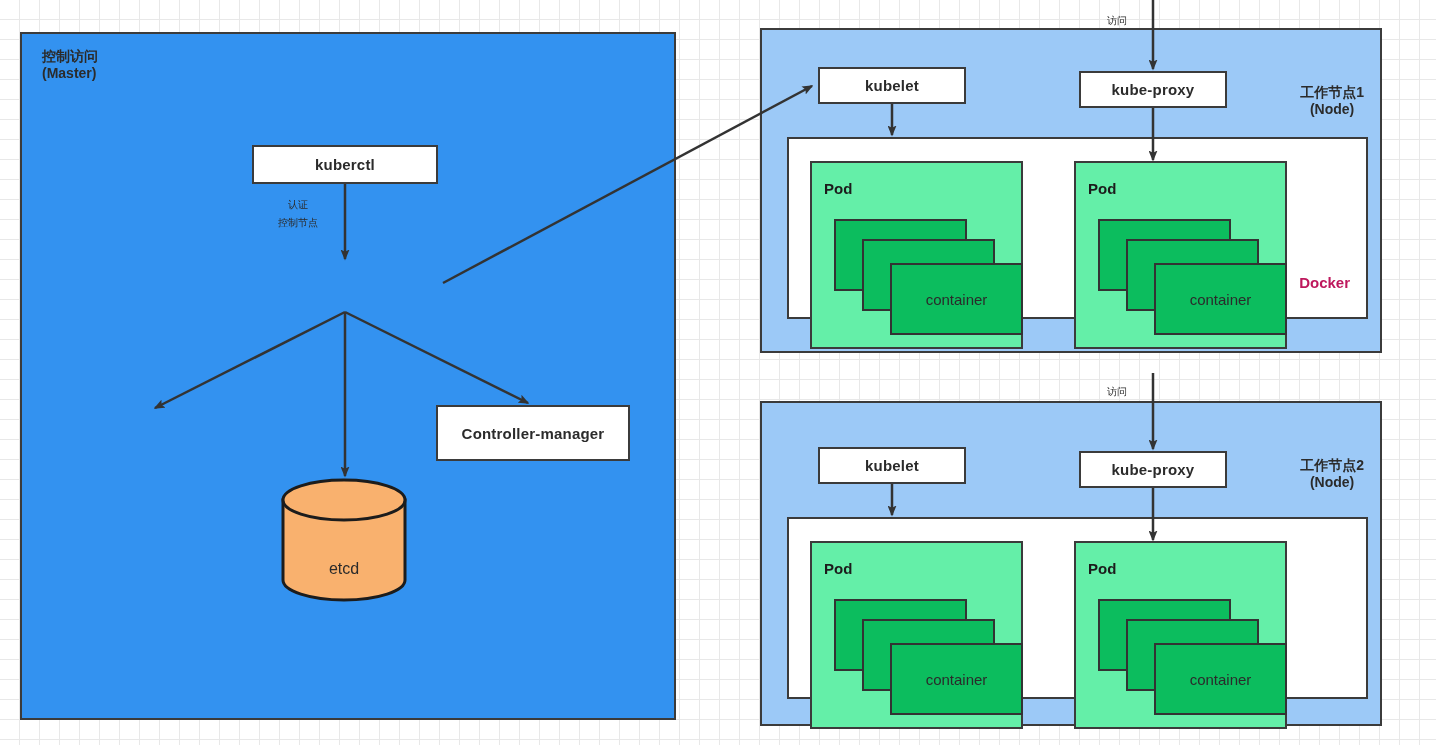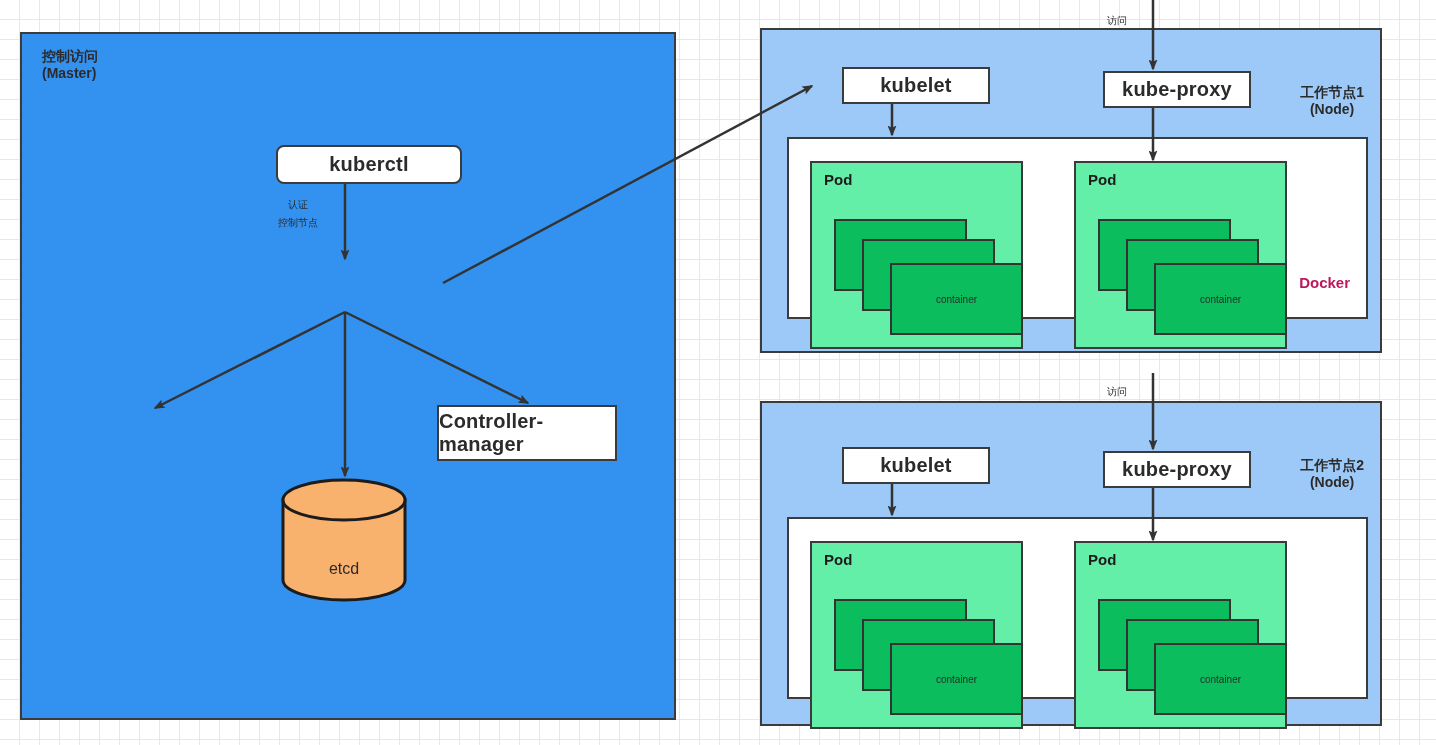--- a/index.html
+++ b/index.html
@@ -38,48 +38,47 @@
   .docker-region {
     background: #ffffff;
   }
 
   
   .comp {
     background: #ffffff;
     display: flex;
     align-items: center;
     justify-content: center;
-    font-size: 20px;
+    font-size: 15px;
     font-weight: bold;
     color: #2b2b2b;
     letter-spacing: 0.2px;
-    margin-left: 24px;
   }
 
   
   .pod {
     background: #64efa8;
   }
   .pod-label {
     position: absolute;
     left: 12px;
-    top: 8px;
+    top: 17px;
     font-size: 15px;
     font-weight: bold;
     color: #1c1c1c;
   }
   .container-box {
     position: absolute;
     box-sizing: border-box;
     background: #0cbd5e;
     border: 2px solid #333333;
     display: flex;
     align-items: center;
     justify-content: center;
-    font-size: 10px;
+    font-size: 15px;
     color: #2b2b2b;
   }
 
   
   .region-title {
     position: absolute;
     font-size: 14px;
     line-height: 17px;
     font-weight: bold;
     color: #2b2b2b;
@@ -137,30 +136,30 @@
 </head>
 <body>
 
 <div id="canvas">
 
   <div class="box master-region" style="left:20px; top:32px; width:656px; height:688px;">
     <div class="region-title master">控制访问
 (Master)</div>
   </div>
 
-  <div class="box comp" style="left:252px; top:145px; width:186px; height:39px;border-radius:8px;">
+  <div class="box comp" style="left:252px; top:145px; width:186px; height:39px;">
     <span>kuberctl</span>
   </div>
 
   <div class="edge-label" style="left:256px; top:196px; width:84px;">认证
 控制节点</div>
 
 
 
-  <div class="box comp" style="left:413px; top:405px; width:180px; height:56px;">
+  <div class="box comp" style="left:436px; top:405px; width:194px; height:56px;">
     <span>Controller-manager</span>
   </div>
 
   <div class="etcd-wrap" style="left:280px; top:478px; width:128px; height:124px;">
     <svg width="128" height="124" viewBox="0 0 128 124">
       <path d="M3,22 L3,102 A61,20 0 0 0 125,102 L125,22 Z" fill="#f9b16e" stroke="#1c1c1c" stroke-width="3"></path>
       <ellipse cx="64" cy="22" rx="61" ry="20" fill="#f9b16e" stroke="#1c1c1c" stroke-width="3"></ellipse>
     </svg>
     <div class="etcd-label" style="top:82px;">etcd</div>
   </div>

